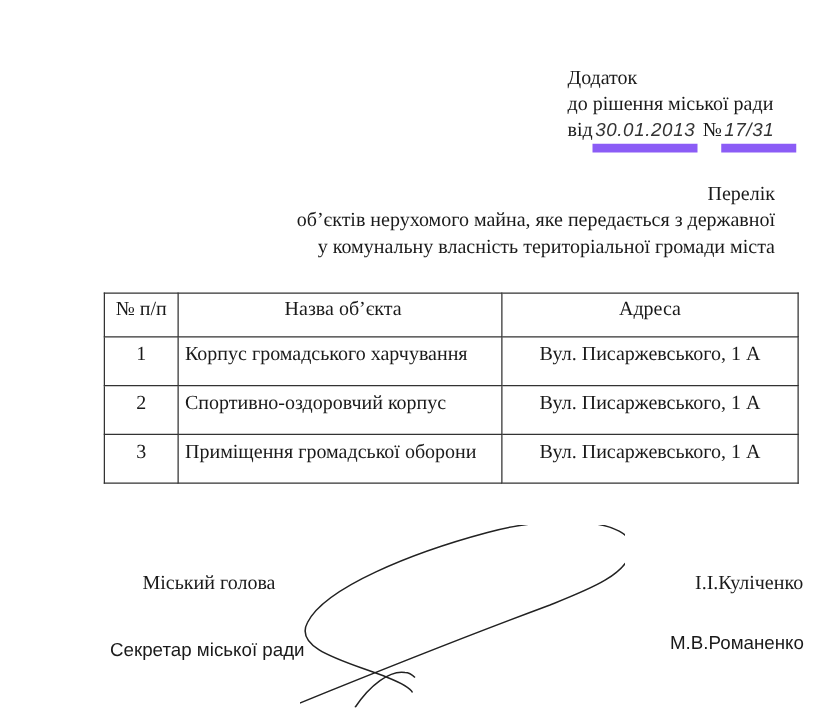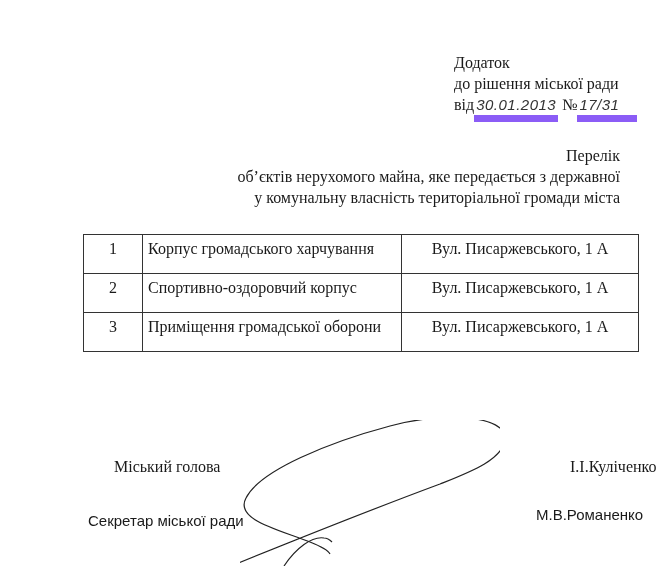--- a/index.html
+++ b/index.html
@@ -17,21 +17,21 @@
     table { position: absolute; left: 83px; top: 234px; border-collapse: collapse;
             font-family: "Liberation Serif", serif; font-size: 16px; }
     td, th { border: 1px solid #333; font-weight: normal; padding: 0; vertical-align: top; }
     th { height: 30px; padding-top: 4px; text-align: center; }
     td { height: 33px; padding-top: 5px; }
     .c1 { width: 58px; text-align: center; }
     .c2 { width: 253px; text-align: left; padding-left: 5px; }
     .c2h { text-align: center; }
     .c3 { width: 236px; text-align: center; }
     #mayor-title { left: 88px; top: 458px; font-size: 16px; }
-    #mayor-name { left: 544px; top: 458px; font-size: 16px; }
+    #mayor-name { left: 530px; top: 458px; font-size: 16px; }
     #secretary-title { left: 88px; top: 512px; }
     #secretary-name { left: 536px; top: 506px; }
     #signature { left: 240px; top: 420px; }
   </style>
 </head>
 <body>
 
 <div id="annex" class="abs">
   <div class="line">Додаток</div>
   <div class="line">до рішення міської ради</div>
@@ -42,20 +42,25 @@
 </div>
 
 <div id="title" class="abs">
   <div>Перелік</div>
   <div>об’єктів нерухомого майна, яке передається з державної</div>
   <div>у комунальну власність територіальної громади міста</div>
 </div>
 
 <table>
   <tbody>
+      <tr>
+    <th class="c1">№ п/п</th>
+    <th class="c2 c2h">Назва об’єкта</th>
+    <th class="c3">Адреса</th>
+  </tr>
   <tr>
     <td class="c1">1</td>
     <td class="c2">Корпус громадського харчування</td>
     <td class="c3">Вул. Писаржевського, 1 А</td>
   </tr>
   <tr>
     <td class="c1">2</td>
     <td class="c2">Спортивно-оздоровчий корпус</td>
     <td class="c3">Вул. Писаржевського, 1 А</td>
   </tr>

